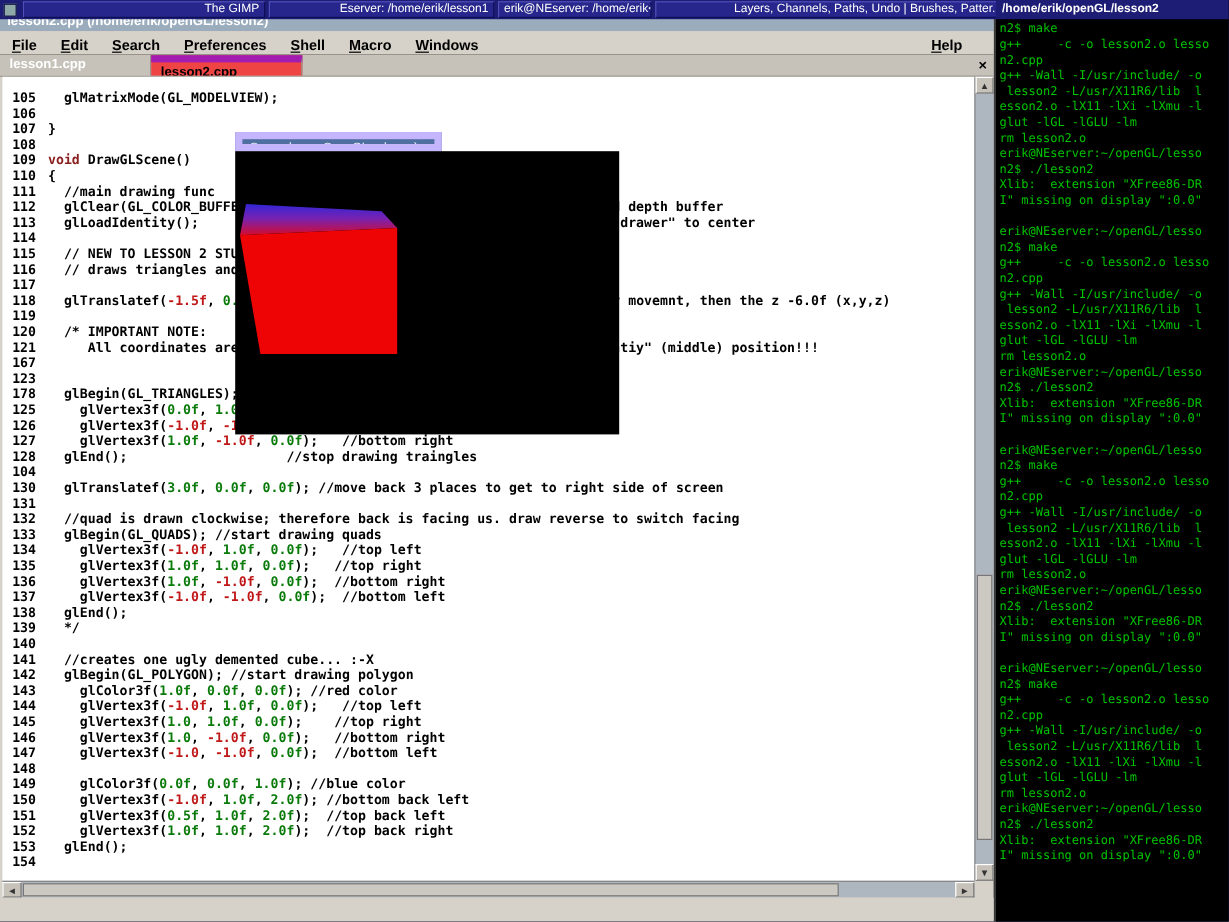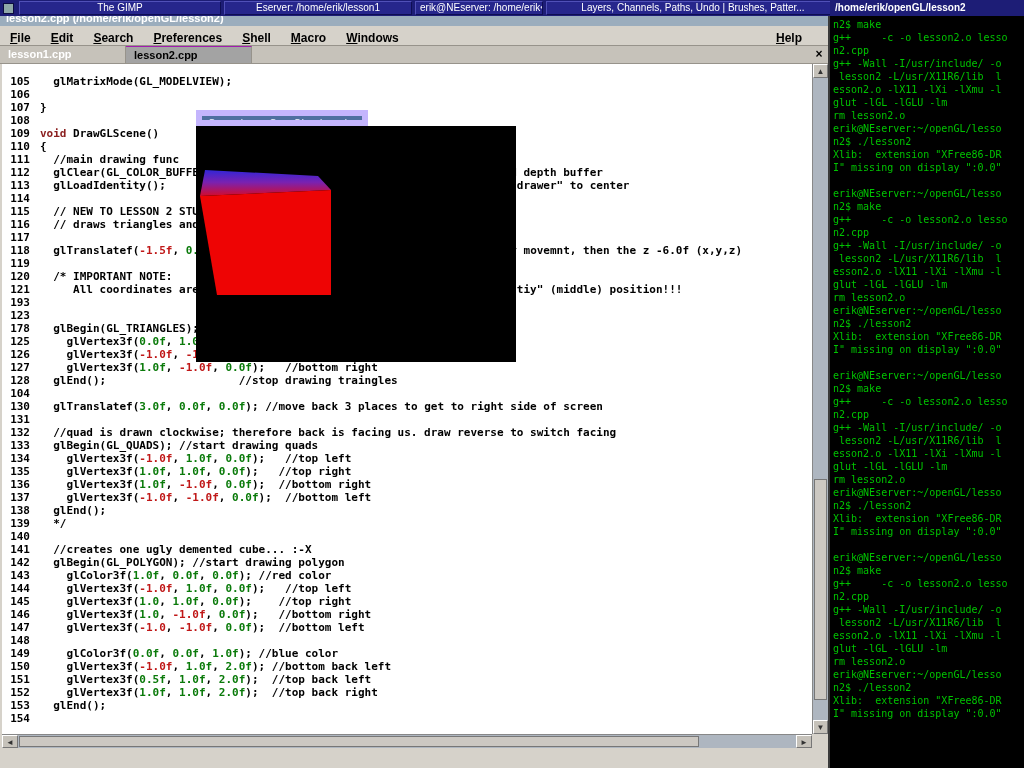--- a/index.html
+++ b/index.html
@@ -7,21 +7,21 @@
   #screen { position:relative; width:1024px; height:768px; background:#20207a; }
 
   
   #taskbar { position:absolute; left:0; top:0; width:830px; height:16px;
              background:var(--taskbar-navy,#1d1d76); display:flex; align-items:center; z-index:50; }
   #taskbar-icon { width:11px; height:11px; margin:0 5px 0 3px; background:#8fa8a8;
                   border:1px solid #0c0c40; flex:none; }
   #taskbar-buttons { display:flex; height:16px; align-items:center; flex:1; overflow:hidden; }
   .tb-btn { height:14px; line-height:12px; font-size:10px; color:#fff;
             background:#26268c; border:1px solid; border-color:#5050b8 #0e0e54 #0e0e54 #5050b8;
-            margin-right:3px; text-align:center; overflow:hidden; white-space:nowrap; flex:none; padding:0 4px; }
+            margin-right:3px; text-align:right; overflow:hidden; white-space:nowrap; flex:none; padding:0 4px; }
   .tb-btn:nth-of-type(1){ width:202px; }
   .tb-btn:nth-of-type(2){ width:188px; }
   .tb-btn:nth-of-type(3){ width:128px; }
   .tb-btn:nth-of-type(4){ width:294px; }
 
   
   #editor { position:absolute; left:0; top:10px; width:830px; height:758px;
             background:var(--menu-grey,#d6d2ca); border-right:2px solid #3a3a3a; }
   #editor-titlebar { position:absolute; left:0; top:0; width:100%; height:16px;
             background:var(--titlebar-steel,#9badbd); color:#fff; font-weight:bold;
@@ -30,21 +30,21 @@
              background:var(--menu-grey,#d6d2ca); border-bottom:1px solid #97938b;
              display:flex; align-items:flex-end; font-size:12px; font-weight:bold; color:#000; }
   .menu-item { padding:0 10px; cursor:default; }
   #menu-help { margin-left:auto; padding:0 10px; margin-right:16px; }
   #tabbar { position:absolute; left:0; top:36px; width:100%; height:18px;
             background:#c6c2ba; display:flex; align-items:stretch;
             border-bottom:1px solid #97938b; font-size:11px; font-weight:bold; }
   .tab { width:126px; line-height:17px; padding-left:8px; border-right:1px solid #97938b;
          overflow:hidden; white-space:nowrap; }
   .tab.inactive { color:#fff; background:#c6c2ba; }
-  .tab.active   { color:#000; background:#a3a3a3; border-top:1px solid #a21caf; }
+  .tab.active   { color:#000; background:#ef4444; border-top:6px solid #a21caf; }
   #tab-close { margin-left:auto; width:18px; text-align:center; line-height:17px;
                color:#000; font-size:12px; }
 
   #textarea { position:absolute; left:2px; top:54px; width:810px; height:670px;
               background:#fff; overflow:hidden;
               font-family:"DejaVu Sans Mono",monospace; font-size:11px; font-weight:bold;
               line-height:13px; color:#000; padding-top:11px; }
   .code-row { display:flex; height:13px; }
   .ln { width:38px; flex:none; text-align:right; padding-right:10px; }
   .ct { white-space:pre; }
@@ -183,21 +183,21 @@
           </div>
           <div class="code-row">
             <span class="ln">120</span>
             <span class="ct">  /* IMPORTANT NOTE:</span>
           </div>
           <div class="code-row">
             <span class="ln">121</span>
             <span class="ct">     All coordinates are drawn relative to the very last set "glLoadIdentiy" (middle) position!!!</span>
           </div>
           <div class="code-row">
-            <span class="ln">193</span>
+            <span class="ln">167</span>
             <span class="ct">&nbsp;</span>
           </div>
           <div class="code-row">
             <span class="ln">123</span>
             <span class="ct">&nbsp;</span>
           </div>
           <div class="code-row">
             <span class="ln">178</span>
             <span class="ct">  glBegin(GL_TRIANGLES); <span class="cm">//start drawing traingles</span></span>
           </div>

